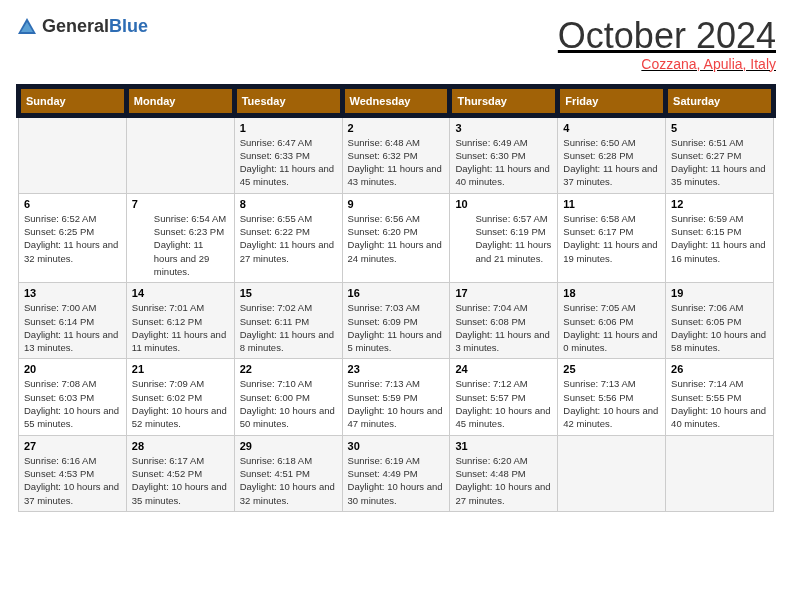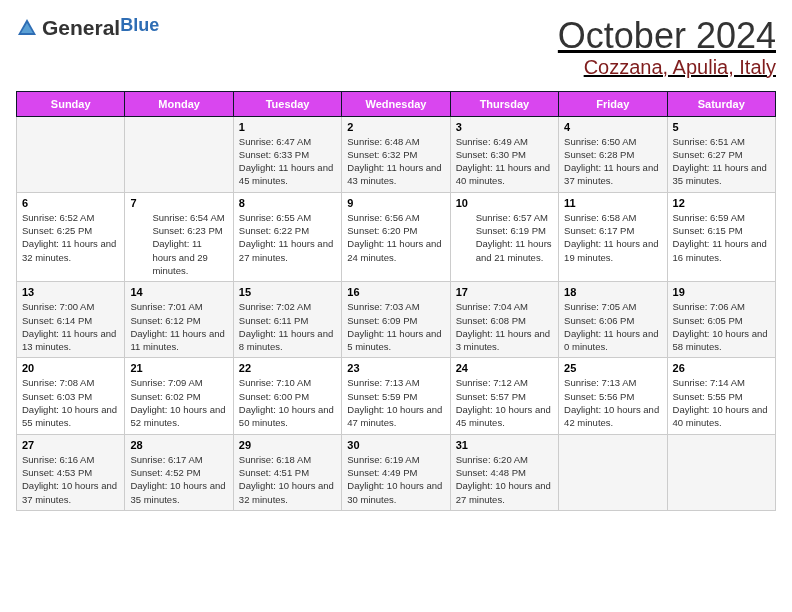--- a/index.html
+++ b/index.html
@@ -15,21 +15,21 @@
       justify-content: space-between;
       align-items: flex-start;
       margin-bottom: 12px;
     }
     .logo {
       display: flex;
       align-items: center;
       gap: 4px;
     }
     .logo-text-general {
-      font-size: 21px;
+      font-size: 18px;
       font-weight: bold;
       color: #333;
       line-height: 1.1;
     }
     .logo-text-blue {
       font-size: 18px;
       font-weight: bold;
       color: #2e6db4;
       line-height: 1.1;
     }
@@ -41,36 +41,36 @@
       text-align: right;
       text-decoration: underline;
     }
     .month-title {
       font-size: 36px;
       font-weight: 300;
       color: #333;
       line-height: 1.1;
     }
     .subtitle {
-      font-size: 20px;
-      color: #7f1d1d;
+      font-size: 14px;
+      color: #ef4444;
     }
     table {
       width: 100%;
       border-collapse: collapse;
       font-size: 10px;
     }
     thead tr th {
-      background-color: #d946ef;
+      background-color: #a16207;
       color: #fff;
-      text-align: center;
+      text-align: left;
       padding: 6px 5px;
       font-size: 11px;
       font-weight: bold;
-      border: 1px solid #0f172a;
+      border: 5px solid #0f172a;
     }
     tbody tr td {
       border: 1px solid #ccc;
       vertical-align: top;
       padding: 4px 5px;
       width: 108px;
       min-height: 70px;
     }
     tbody tr:nth-child(odd) td {
       background-color: #f5f5f5;

